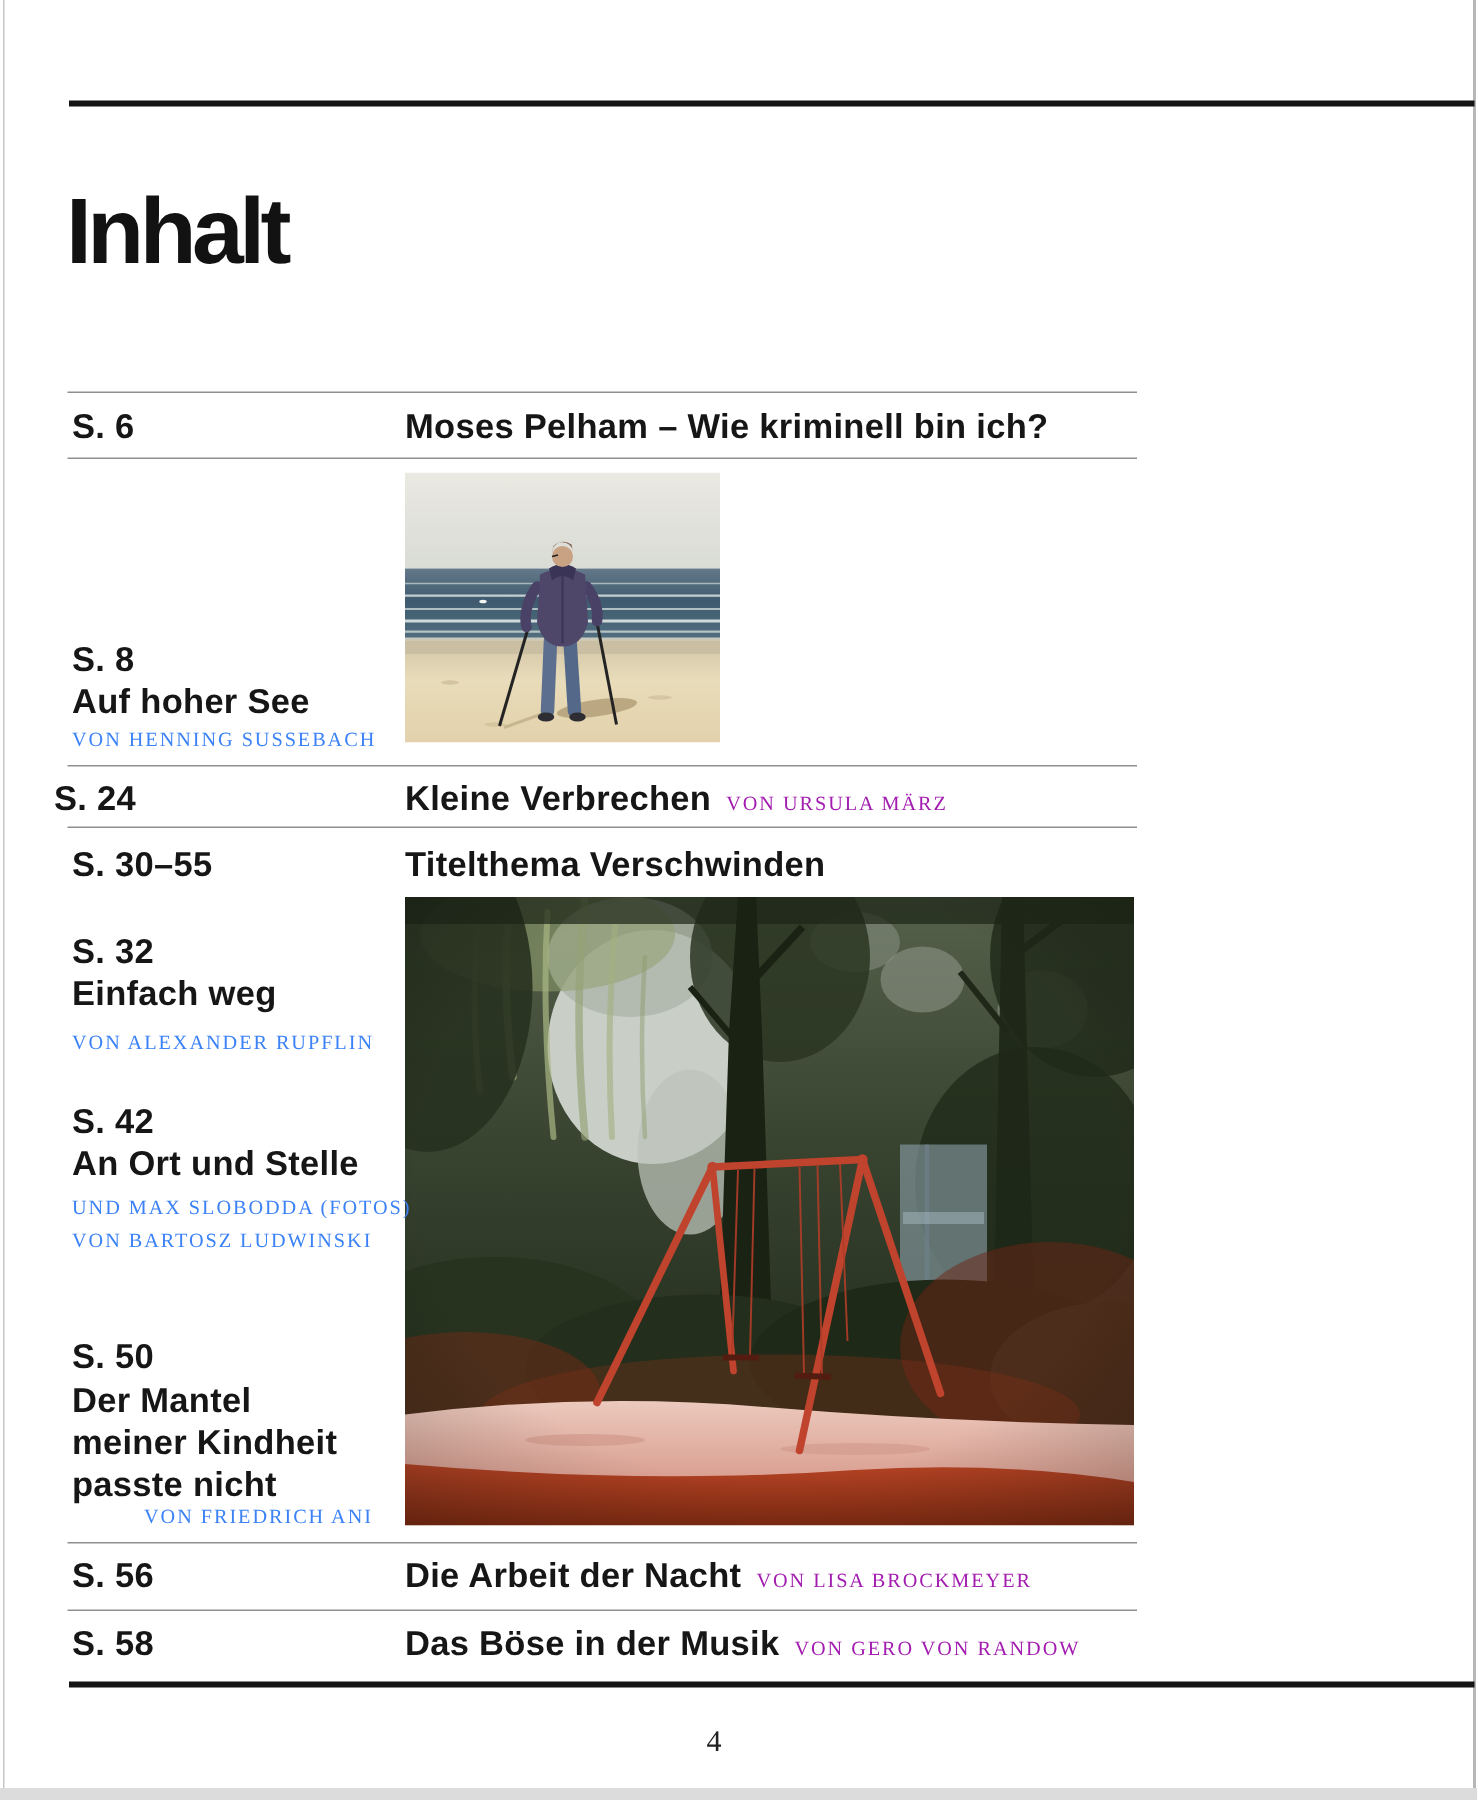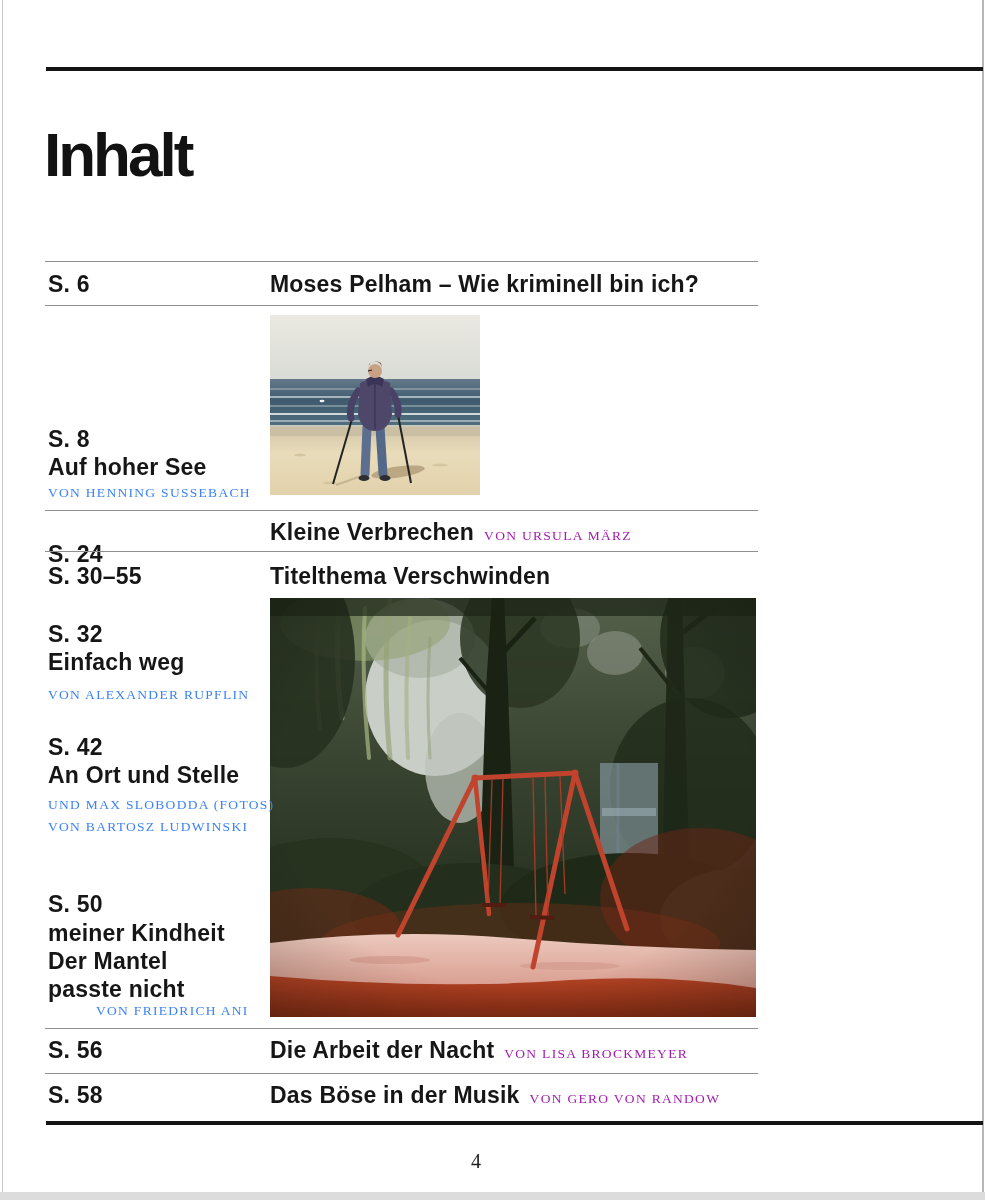--- a/index.html
+++ b/index.html
@@ -111,21 +111,21 @@
       <path d="M98,54 A7 7 0 0 1 112,53 L111,48 Q105,44 99,49 Z" fill="#7d5f49"></path>
       <line x1="98" y1="56" x2="102" y2="55" stroke="#222222" stroke-width="1.2"></line>
     </svg>
   </div>
 
   <div class="pg" style="left:48px; top:426px;">S. 8</div>
   <div class="hd" style="left:48px; top:454px;text-align:center;">Auf hoher See</div>
   <div class="by" style="left:48px; top:482px;">VON HENNING SUSSEBACH</div>
 
   <div class="rule-thin" style="top:510px;"></div>
-  <div class="pg" style="left:48px; top:519px;margin-top:22px;">S. 24</div>
+  <div class="pg" style="left:36px; top:519px;">S. 24</div>
   <div class="hd" style="left:270px; top:519px;"><span>Kleine Verbrechen</span><span class="by-inline">VON URSULA MÄRZ</span></div>
   <div class="rule-thin" style="top:551px;"></div>
 
   <div class="pg" style="left:48px; top:563px;">S. 30–55</div>
   <div class="hd" style="left:270px; top:563px;">Titelthema Verschwinden</div>
 
   <div class="photo" style="left:270px; top:598px; width:486px; height:419px;" title="Empty red swing set on a playground at dusk with red-tinted ground">
     <svg viewBox="0 0 486 419" width="486" height="419" aria-hidden="true">
       <defs>
         <linearGradient id="folGrad" x1="0" y1="0" x2="0" y2="1">
@@ -213,22 +213,22 @@
 
   <div class="pg" style="left:48px; top:734px;text-align:center;">S. 42</div>
   <div class="hd" style="left:48px; top:762px;">An Ort und Stelle</div>
   <div class="by by-multi" style="left:48px; top:794px;">
     <span>UND MAX SLOBODDA (FOTOS)</span>
     <span>VON BARTOSZ LUDWINSKI</span>
   </div>
 
   <div class="pg" style="left:48px; top:891px;">S. 50</div>
   <div class="hd hd-multi" style="left:48px; top:919px; width:215px;">
+    <span style="display:block;">Der Mantel</span>
     <span style="display:block;">meiner Kindheit</span>
-    <span style="display:block;">Der Mantel</span>
     <span style="display:block;">passte nicht</span>
   </div>
   <div class="by" style="left:48px; top:1000px;margin-left:48px;">VON FRIEDRICH ANI</div>
 
   <div class="rule-thin" style="top:1028px;"></div>
   <div class="pg" style="left:48px; top:1037px;">S. 56</div>
   <div class="hd" style="left:270px; top:1037px;"><span>Die Arbeit der Nacht</span><span class="by-inline">VON LISA BROCKMEYER</span></div>
   <div class="rule-thin" style="top:1073px;"></div>
 
   <div class="pg" style="left:48px; top:1082px;">S. 58</div>

